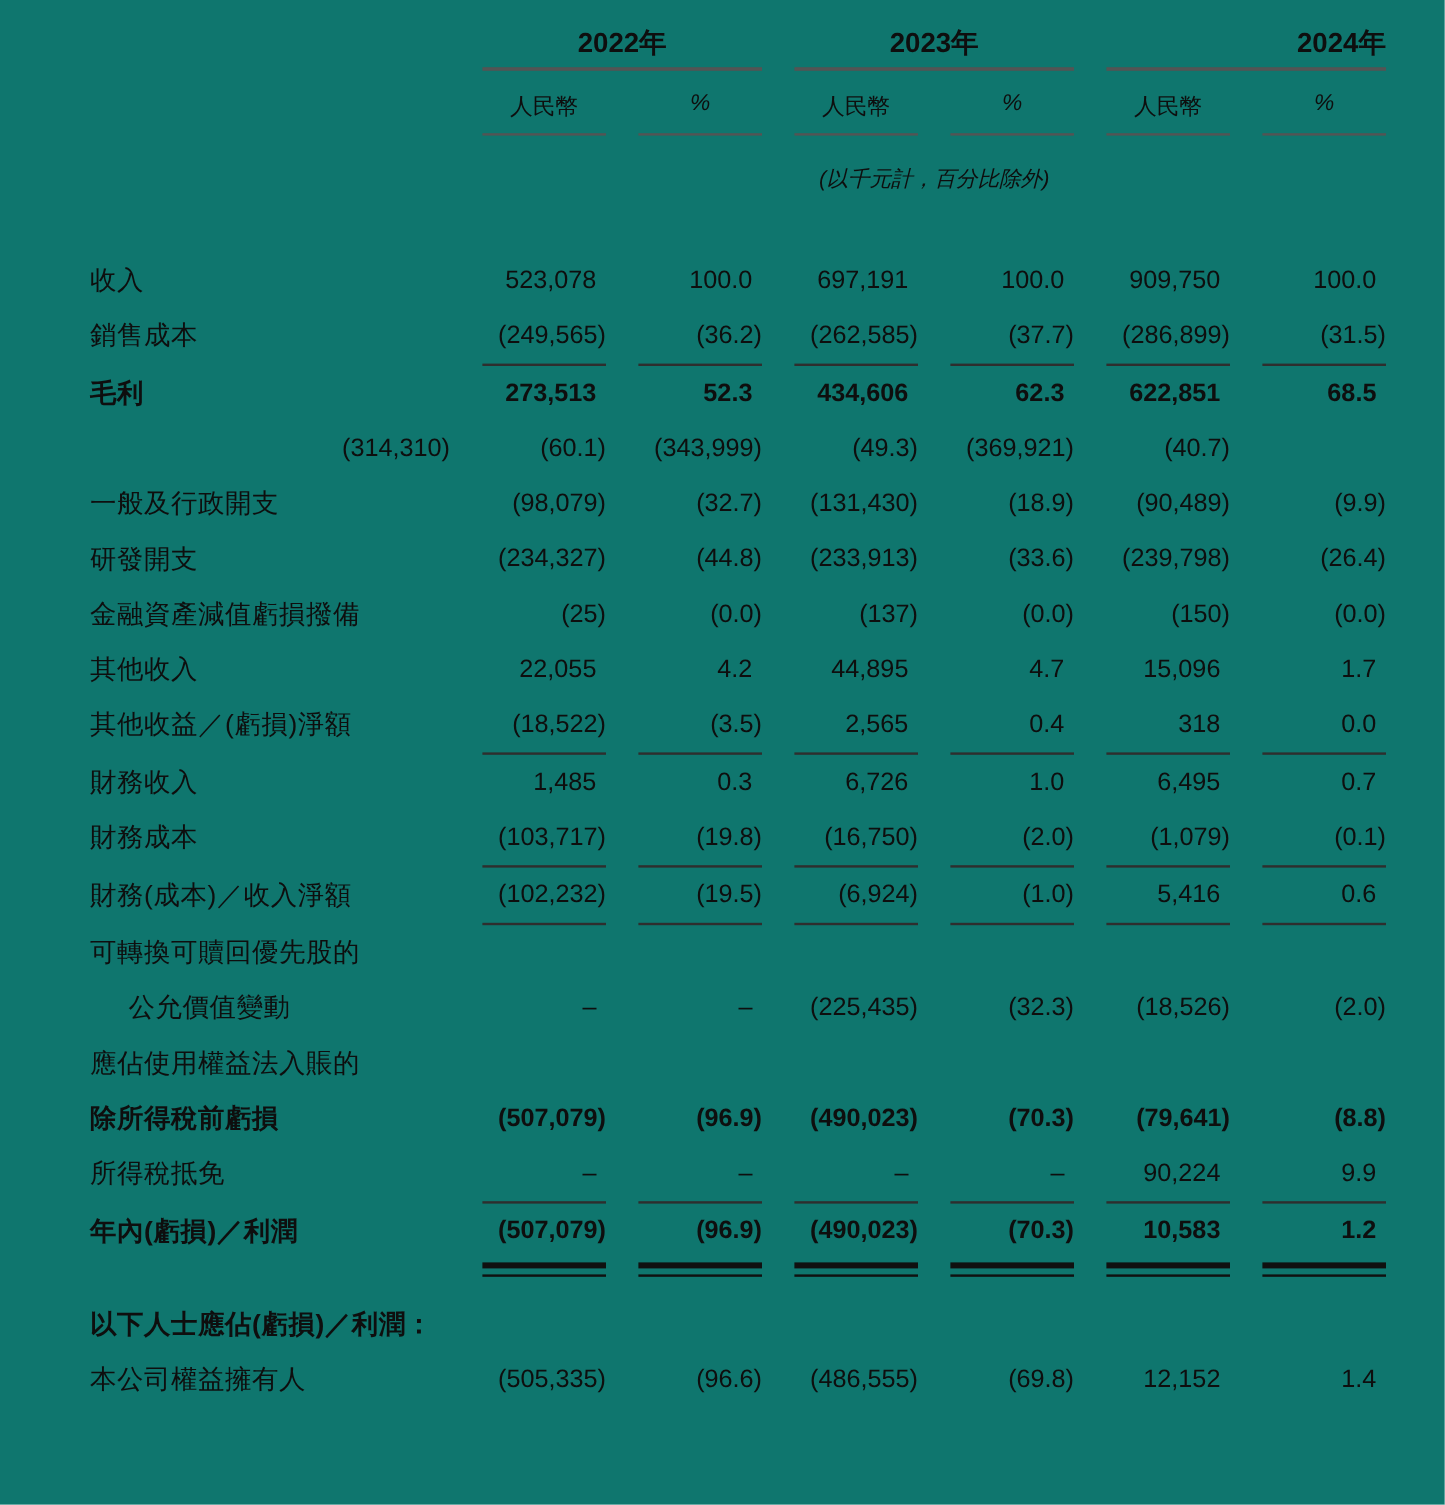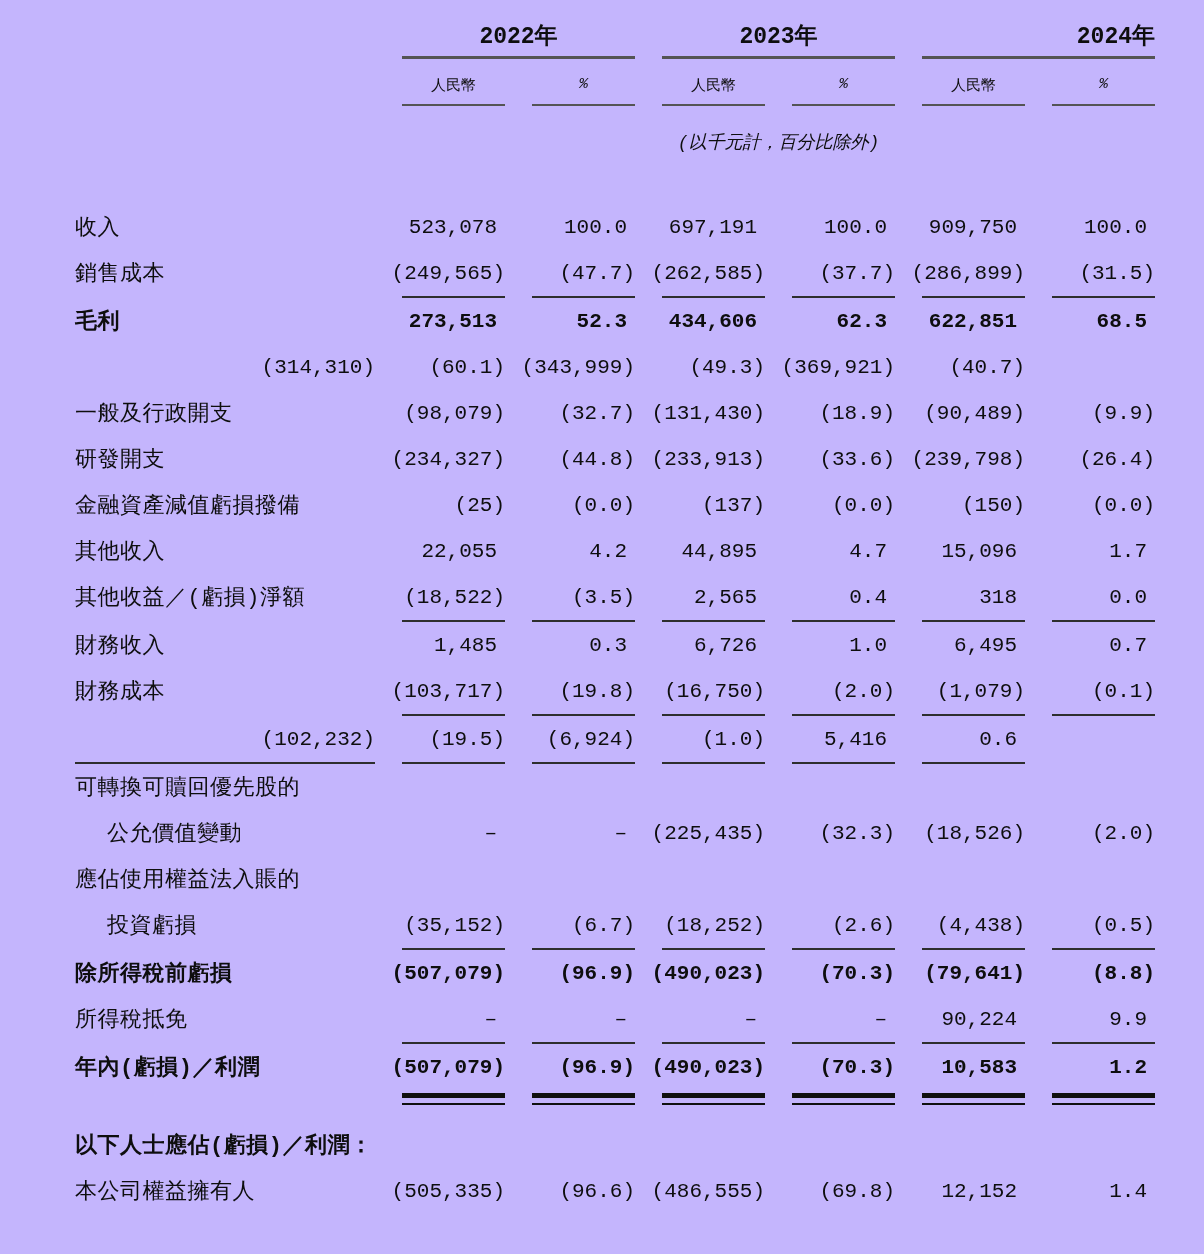--- a/index.html
+++ b/index.html
@@ -1,42 +1,42 @@
 <!DOCTYPE html>
 <html><head>
 <meta charset="utf-8">
 <style>
   html,body { margin:0; padding:0; background:#ffffff; }
   .page {
     position:relative;
     width:1204px; height:1254px;
     box-sizing:border-box;
-    background:#c4b5fd;
+    background:#0f766e;
     color:#0e0e0e;
-    font-family:Liberation Mono, monospace;
+    font-family:Liberation Sans, sans-serif;
     padding:20px 49px 0 75px;
     overflow:hidden;
   }
   .grid {
     display:grid;
     grid-template-columns:300px 103px 103px 103px 103px 103px 103px;
     column-gap:27px;
   }
   
   .year-cell {
     text-align:center;
     font-weight:bold;
     font-size:23px;
     padding-bottom:5px;
     border-bottom:3px solid #545454;
   }
   .yc1 { grid-column:2/4; } .yc2 { grid-column:4/6; } .yc3 { grid-column:6/8;text-align:right; }
   .sub-cell {
     text-align:center;
-    font-size:15px;
+    font-size:19px;
     padding:17px 0 9px 0;
     border-bottom:2px solid #545454;
   }
   .sc1 { grid-column:2; } .sc2 { grid-column:3; } .sc3 { grid-column:4; }
   .sc4 { grid-column:5; } .sc5 { grid-column:6; } .sc6 { grid-column:7; }
   .sub-cell.pct { font-style:italic; }
   .note-cell {
     grid-column:2/8;
     text-align:center;
     font-style:italic;
@@ -106,21 +106,21 @@
         <div class="cell np">523,078</div>
         <div class="cell np">100.0</div>
         <div class="cell np">697,191</div>
         <div class="cell np">100.0</div>
         <div class="cell np">909,750</div>
         <div class="cell np">100.0</div>
       </div>
       <div class="grid row rule">
         <div class="label">銷售成本</div>
         <div class="cell">(249,565)</div>
-        <div class="cell">(47.7)</div>
+        <div class="cell">(36.2)</div>
         <div class="cell">(262,585)</div>
         <div class="cell">(37.7)</div>
         <div class="cell">(286,899)</div>
         <div class="cell">(31.5)</div>
       </div>
       <div class="grid row bold">
         <div class="label">毛利</div>
         <div class="cell np">273,513</div>
         <div class="cell np">52.3</div>
         <div class="cell np">434,606</div>
@@ -193,20 +193,21 @@
       <div class="grid row rule">
         <div class="label">財務成本</div>
         <div class="cell">(103,717)</div>
         <div class="cell">(19.8)</div>
         <div class="cell">(16,750)</div>
         <div class="cell">(2.0)</div>
         <div class="cell">(1,079)</div>
         <div class="cell">(0.1)</div>
       </div>
       <div class="grid row rule">
+        <div class="label">財務(成本)／收入淨額</div>
         <div class="cell">(102,232)</div>
         <div class="cell">(19.5)</div>
         <div class="cell">(6,924)</div>
         <div class="cell">(1.0)</div>
         <div class="cell np">5,416</div>
         <div class="cell np">0.6</div>
       </div>
       <div class="grid row">
         <div class="label">可轉換可贖回優先股的</div>
       </div>
@@ -214,29 +215,20 @@
         <div class="label indent">公允價值變動</div>
         <div class="cell np">–</div>
         <div class="cell np">–</div>
         <div class="cell">(225,435)</div>
         <div class="cell">(32.3)</div>
         <div class="cell">(18,526)</div>
         <div class="cell">(2.0)</div>
       </div>
       <div class="grid row">
         <div class="label">應佔使用權益法入賬的</div>
-      </div>
-      <div class="grid row rule">
-        <div class="label indent">投資虧損</div>
-        <div class="cell">(35,152)</div>
-        <div class="cell">(6.7)</div>
-        <div class="cell">(18,252)</div>
-        <div class="cell">(2.6)</div>
-        <div class="cell">(4,438)</div>
-        <div class="cell">(0.5)</div>
       </div>
       <div class="grid row bold">
         <div class="label">除所得稅前虧損</div>
         <div class="cell">(507,079)</div>
         <div class="cell">(96.9)</div>
         <div class="cell">(490,023)</div>
         <div class="cell">(70.3)</div>
         <div class="cell">(79,641)</div>
         <div class="cell">(8.8)</div>
       </div>

